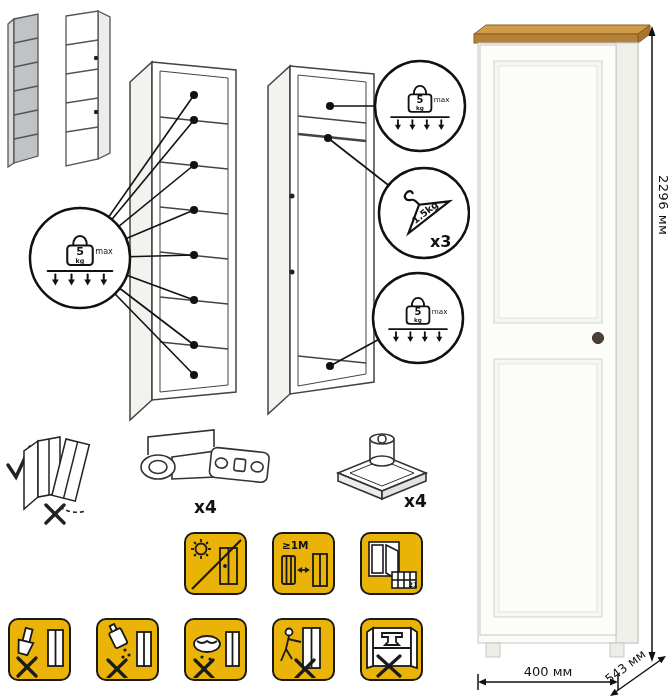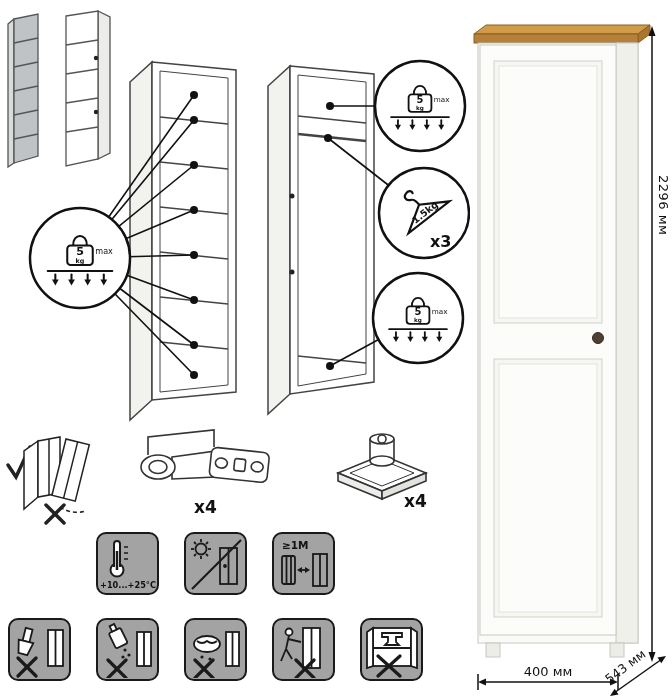--- a/index.html
+++ b/index.html
@@ -2,21 +2,21 @@
 <html><head>
 <meta charset="utf-8">
 <style>
   * { box-sizing: border-box; }
   html,body { margin:0; padding:0; background:#fff;
     font-family:"DejaVu Sans","Liberation Sans",sans-serif; }
   #stage { position:relative; width:672px; height:700px; background:#ffffff; overflow:hidden; }
   #stage > svg, #stage > div { position:absolute; }
   svg text { font-family:"DejaVu Sans","Liberation Sans",sans-serif; fill:#111; }
   .icon-box { width:63px; height:63px; border:2.5px solid #1a1a1a; border-radius:10px;
-    background:#a3a3a3; display:flex; align-items:center; justify-content:center; }
+    background:#eab308; display:flex; align-items:center; justify-content:center; }
   .dim-v { writing-mode:vertical-rl; font-size:13px; color:#111; letter-spacing:.5px; }
 </style>
 </head>
 <body>
 
 <div id="stage">
 
   <svg style="left:0;top:0" width="470" height="430" viewBox="0 0 470 430">
 
     <g stroke="#555" stroke-width="1.3" fill="none">
@@ -260,33 +260,20 @@
       <line x1="154" y1="675" x2="202" y2="641"></line>
       <polygon points="206,638 201.3,645.3 197.5,639.5" fill="#111" stroke="none"></polygon>
       <polygon points="150,678 158.5,676.5 154.7,670.7" fill="#111" stroke="none"></polygon>
     </g>
     <text transform="translate(168,652) rotate(-37)" text-anchor="middle" font-size="12.5">543 мм</text>
   </svg>
 
   <div class="dim-v" style="left:656px;top:175px">2296 мм</div>
 
 
-  <div class="icon-box" style="left:96px;top:532px">
-    <svg width="56" height="56" viewBox="0 0 56 56">
-      <g stroke="#1a1a1a" stroke-width="2" fill="none">
-        <circle cx="17" cy="34" r="6.5" fill="#fff"></circle>
-        <path d="M14,31 L14,8 a3,3 0 0 1 6,0 L20,31" fill="#fff"></path>
-        <line x1="17" y1="15" x2="17" y2="34" stroke-width="2.5"></line>
-        <line x1="24" y1="11" x2="28" y2="11" stroke-width="1.5"></line>
-        <line x1="24" y1="17" x2="28" y2="17" stroke-width="1.5"></line>
-        <line x1="24" y1="23" x2="28" y2="23" stroke-width="1.5"></line>
-      </g>
-      <text x="28" y="52" text-anchor="middle" font-size="8.2" font-weight="bold">+10...+25°C</text>
-    </svg>
-  </div>
 
   <div class="icon-box" style="left:184px;top:532px">
     <svg width="56" height="56" viewBox="0 0 56 56">
       <g stroke="#1a1a1a" stroke-width="1.8" fill="none">
         <circle cx="13" cy="13" r="5.5"></circle>
         <line x1="13" y1="3" x2="13" y2="6"></line>
           <line x1="13" y1="20" x2="13" y2="23"></line>
         <line x1="3" y1="13" x2="6" y2="13"></line>
           <line x1="20" y1="13" x2="23" y2="13"></line>
         <line x1="6" y1="6" x2="8" y2="8"></line>
@@ -310,20 +297,35 @@
         <line x1="15" y1="20" x2="15" y2="48"></line>
         <line x1="24" y1="34" x2="31" y2="34"></line>
         <polygon points="21,34 26,31 26,37" fill="#1a1a1a" stroke="none"></polygon>
         <polygon points="34,34 29,31 29,37" fill="#1a1a1a" stroke="none"></polygon>
         <rect x="37" y="18" width="14" height="32"></rect>
         <line x1="44" y1="18" x2="44" y2="50"></line>
       </g>
     </svg>
   </div>
 
+  <div class="icon-box" style="left:360px;top:532px">
+    <svg width="56" height="56" viewBox="0 0 56 56">
+      <g stroke="#1a1a1a" stroke-width="1.6" fill="#fff">
+        <rect x="5" y="6" width="30" height="34"></rect>
+        <rect x="8" y="9" width="11" height="28"></rect>
+        <polygon points="22,9 34,15 34,44 22,37"></polygon>
+        <rect x="28" y="36" width="24" height="16"></rect>
+        <line x1="34" y1="36" x2="34" y2="52"></line>
+        <line x1="40" y1="36" x2="40" y2="52"></line>
+        <line x1="46" y1="36" x2="46" y2="52"></line>
+        <line x1="28" y1="44" x2="52" y2="44"></line>
+      </g>
+      <text x="49" y="51" text-anchor="middle" font-size="6.5" font-weight="bold">21</text>
+    </svg>
+  </div>
 
   <div class="icon-box" style="left:8px;top:618px">
     <svg width="56" height="56" viewBox="0 0 56 56">
       <g stroke="#1a1a1a" stroke-width="1.8" fill="#fff">
         <rect x="36" y="8" width="15" height="36"></rect>
         <line x1="43.5" y1="8" x2="43.5" y2="44"></line>
         <g transform="translate(6,4) rotate(14)">
           <rect x="8" y="0" width="7" height="13"></rect>
           <polygon points="4,13 19,13 16,26 7,26"></polygon>
         </g>

